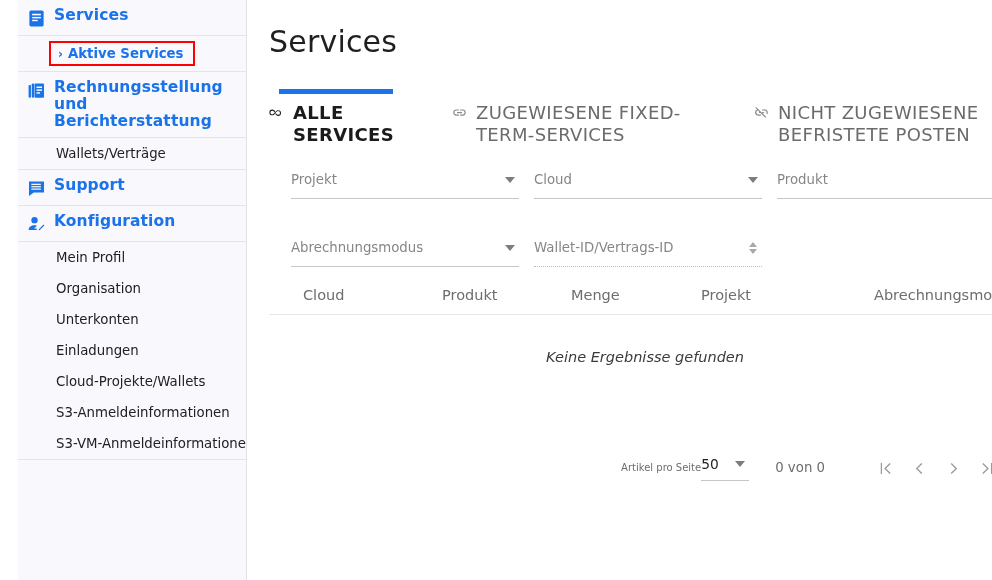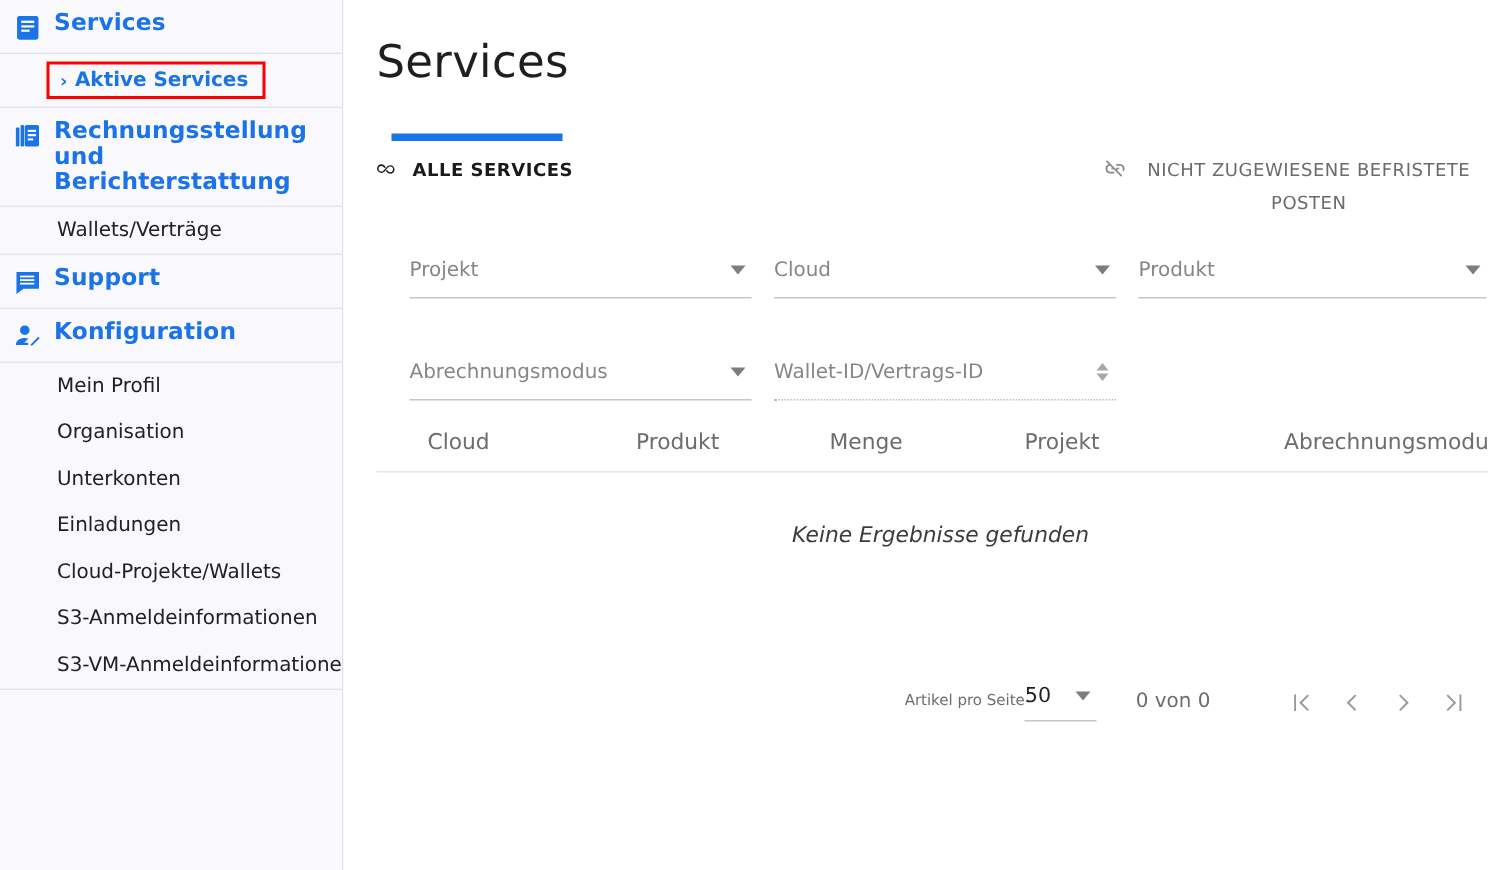--- a/index.html
+++ b/index.html
@@ -3,21 +3,21 @@
 <meta charset="utf-8">
 <style>
   * { box-sizing: border-box; }
   html, body {
     margin: 0; padding: 0;
     width: 992px; height: 580px;
     background: #ffffff;
     font-family: "DejaVu Sans", sans-serif;
     overflow: hidden;
   }
-  #app { display: flex; width: 884px; height: 580px; }
+  #app { display: flex; width: 884px; height: 580px; padding-left: 18px; }
 
   
   #sidebar {
     width: 229px;
     min-width: 229px;
     height: 580px;
     background: #f9f9fd;
     border-right: 1px solid #e2e2ea;
     position: relative;
     overflow: hidden;
@@ -103,26 +103,25 @@
     gap: 9px;
     padding-top: 17px;
   }
   .tab .t-icon {
     width: 15px; height: 15px;
     flex: 0 0 15px;
     margin-top: 3px;
     display: block;
   }
   .tab .t-label {
-    font-size: 12px;
+    font-size: 18px;
     letter-spacing: 0.35px;
     line-height: 22px;
     color: #6b6b6b;
     font-weight: normal;
-    text-align: center;
   }
   .tab.active .t-label { color: #1b1b1b; font-weight: bold; }
   .tab-underline {
     position: absolute;
     left: 10px; top: 4px;
     width: 114px; height: 5px;
     background: #1a73e8;
   }
   #tab0 { left: 0; width: 170px; }
   #tab1 { left: 183px; width: 250px; }
@@ -345,20 +344,28 @@
 
       <div class="tab active" id="tab0">
         <span class="t-icon">
           <svg viewBox="0 0 24 16" width="15" height="15">
               <path d="M5.2 3.2a4.6 4.6 0 100 9.2c1.7 0 2.9-1 3.9-2.1l2.6-3c.9-1 1.7-1.7 2.9-1.7a3 3 0 110 6c-1.2 0-2-.7-2.9-1.7l-.7-.8-1.1 1.3.8.9c1 1.1 2.2 2.1 3.9 2.1a4.6 4.6 0 100-9.2c-1.7 0-2.9 1-3.9 2.1l-2.6 3c-.9 1-1.7 1.7-2.9 1.7a3 3 0 110-6c1.2 0 2 .7 2.9 1.7l.7.8 1.1-1.3-.8-.9C8.1 4.2 6.9 3.2 5.2 3.2z" fill="#1b1b1b"></path>
             </svg>
         </span>
         <span class="t-label">ALLE SERVICES</span>
       </div>
 
+      <div class="tab" id="tab1">
+        <span class="t-icon">
+          <svg viewBox="0 0 24 24" width="15" height="15">
+              <path d="M3.9 12a3.1 3.1 0 013.1-3.1h4V7H7a5 5 0 100 10h4v-1.9H7A3.1 3.1 0 013.9 12zM8 13h8v-2H8v2zm9-6h-4v1.9h4a3.1 3.1 0 010 6.2h-4V17h4a5 5 0 000-10z" fill="#8b8b8b"></path>
+            </svg>
+        </span>
+        <span class="t-label">ZUGEWIESENE FIXED-TERM-SERVICES</span>
+      </div>
 
       <div class="tab" id="tab2">
         <span class="t-icon">
           <svg viewBox="0 0 24 24" width="15" height="15">
               <path d="M16.9 11H13v2h1.9zM2 4.3l3 3A5 5 0 007 17h4v-1.9H7a3.1 3.1 0 01-.4-6.2l1.7 1.7H8v2h2.3l7.9 7.9 1.3-1.3L3.3 3zM17 7h-4v1.9h4a3.1 3.1 0 012.7 4.6l1.4 1.4A5 5 0 0017 7z" fill="#8b8b8b"></path>
             </svg>
         </span>
         <span class="t-label">NICHT ZUGEWIESENE BEFRISTETE POSTEN</span>
       </div>
     </div>

